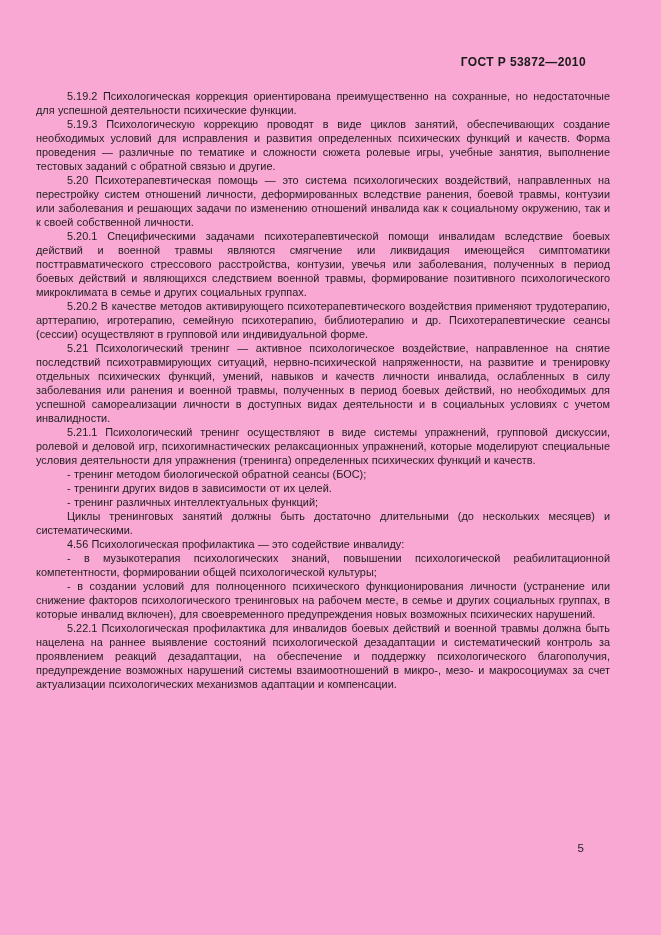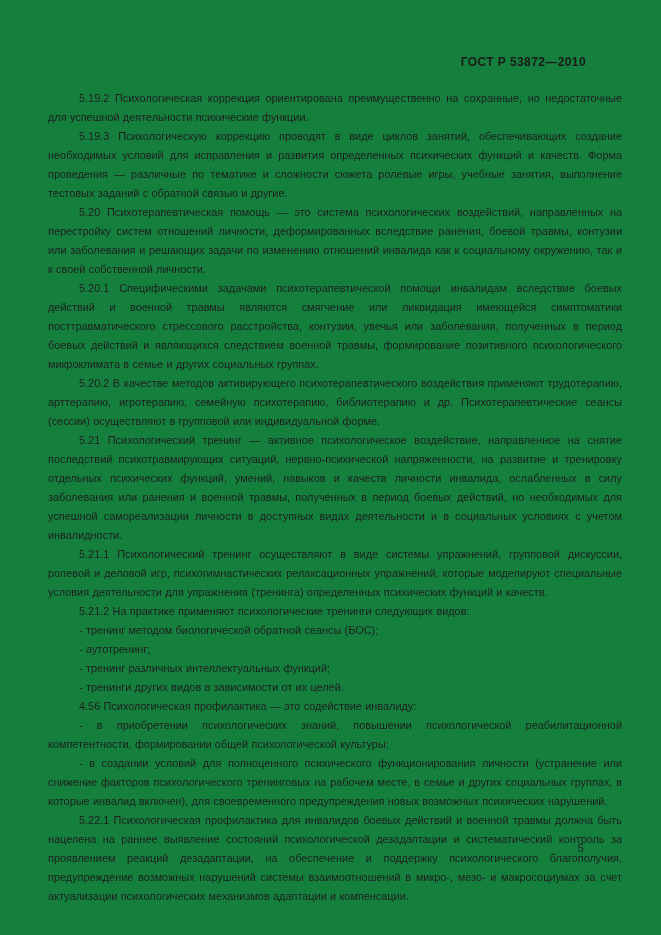--- a/index.html
+++ b/index.html
@@ -4,42 +4,42 @@
 <style>
   html, body {
     margin: 0;
     padding: 0;
     background: #f2f2f2;
   }
   .page {
     position: relative;
     width: 661px;
     height: 935px;
-    background: #15803d;
+    background: #f9a8d4;
     overflow: hidden;
     font-family: "Liberation Sans", "DejaVu Sans", sans-serif;
     color: #1e1e1e;
   }
   .doc-header {
     position: absolute;
     top: 55px;
     right: 75px;
     font-size: 12px;
     font-weight: bold;
     letter-spacing: 0.4px;
     color: #1a1a1a;
     white-space: nowrap;
   }
   .doc-body {
     position: absolute;
     top: 89px;
-    left: 48px;
+    left: 36px;
     width: 574px;
     font-size: 10.9px;
-    line-height: 19px;
+    line-height: 14px;
     text-align: justify;
     color: #1e1e1e;
   }
   .para {
     margin: 0;
     padding: 0;
     text-indent: 31px;
     word-spacing: 0.3px;
   }
   .page-number {
@@ -57,25 +57,24 @@
   <div class="doc-header">ГОСТ Р 53872—2010</div>
 
   <div class="doc-body">
       <p class="para">5.19.2 Психологическая коррекция ориентирована преимущественно на сохранные, но недостаточные для успешной деятельности психические функции.</p>
       <p class="para">5.19.3 Психологическую коррекцию проводят в виде циклов занятий, обеспечивающих создание необходимых условий для исправления и развития определенных психических функций и качеств. Форма проведения — различные по тематике и сложности сюжета ролевые игры, учебные занятия, выполнение тестовых заданий с обратной связью и другие.</p>
       <p class="para">5.20 Психотерапевтическая помощь — это система психологических воздействий, направленных на перестройку систем отношений личности, деформированных вследствие ранения, боевой травмы, контузии или заболевания и решающих задачи по изменению отношений инвалида как к социальному окружению, так и к своей собственной личности.</p>
       <p class="para">5.20.1 Специфическими задачами психотерапевтической помощи инвалидам вследствие боевых действий и военной травмы являются смягчение или ликвидация имеющейся симптоматики посттравматического стрессового расстройства, контузии, увечья или заболевания, полученных в период боевых действий и являющихся следствием военной травмы, формирование позитивного психологического микроклимата в семье и других социальных группах.</p>
       <p class="para">5.20.2 В качестве методов активирующего психотерапевтического воздействия применяют трудотерапию, арттерапию, игротерапию, семейную психотерапию, библиотерапию и др. Психотерапевтические сеансы (сессии) осуществляют в групповой или индивидуальной форме.</p>
       <p class="para">5.21 Психологический тренинг — активное психологическое воздействие, направленное на снятие последствий психотравмирующих ситуаций, нервно-психической напряженности, на развитие и тренировку отдельных психических функций, умений, навыков и качеств личности инвалида, ослабленных в силу заболевания или ранения и военной травмы, полученных в период боевых действий, но необходимых для успешной самореализации личности в доступных видах деятельности и в социальных условиях с учетом инвалидности.</p>
       <p class="para">5.21.1 Психологический тренинг осуществляют в виде системы упражнений, групповой дискуссии, ролевой и деловой игр, психогимнастических релаксационных упражнений, которые моделируют специальные условия деятельности для упражнения (тренинга) определенных психических функций и качеств.</p>
-      <p class="para">5.21.2 На практике применяют психологические тренинги следующих видов:</p>
       <p class="para">- тренинг методом биологической обратной сеансы (БОС);</p>
-      <p class="para">- аутотренинг;</p>
+      <p class="para">- тренинги других видов в зависимости от их целей.</p>
       <p class="para">- тренинг различных интеллектуальных функций;</p>
-      <p class="para">- тренинги других видов в зависимости от их целей.</p>
+      <p class="para">Циклы тренинговых занятий должны быть достаточно длительными (до нескольких месяцев) и систематическими.</p>
       <p class="para">4.56 Психологическая профилактика — это содействие инвалиду:</p>
-      <p class="para">- в приобретении психологических знаний, повышении психологической реабилитационной компетентности, формировании общей психологической культуры;</p>
+      <p class="para">- в музыкотерапия психологических знаний, повышении психологической реабилитационной компетентности, формировании общей психологической культуры;</p>
       <p class="para">- в создании условий для полноценного психического функционирования личности (устранение или снижение факторов психологического тренинговых на рабочем месте, в семье и других социальных группах, в которые инвалид включен), для своевременного предупреждения новых возможных психических нарушений.</p>
       <p class="para">5.22.1 Психологическая профилактика для инвалидов боевых действий и военной травмы должна быть нацелена на раннее выявление состояний психологической дезадаптации и систематический контроль за проявлением реакций дезадаптации, на обеспечение и поддержку психологического благополучия, предупреждение возможных нарушений системы взаимоотношений в микро-, мезо- и макросоциумах за счет актуализации психологических механизмов адаптации и компенсации.</p>
     </div>
 
   <div class="page-number">5</div>
 </div>
 
 </body></html>

